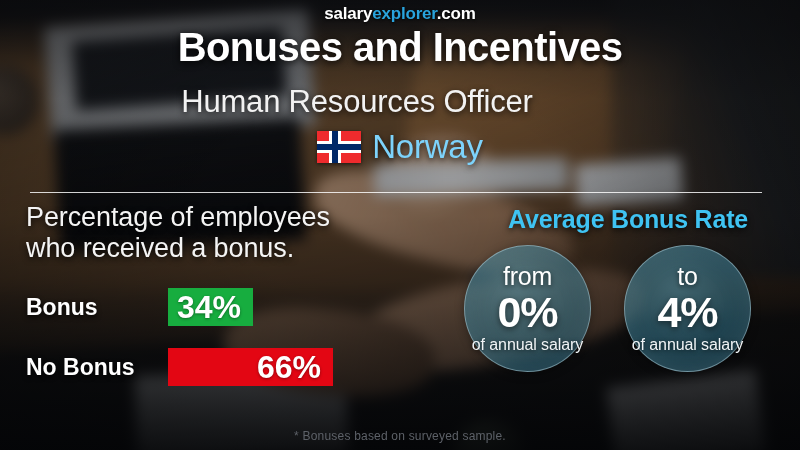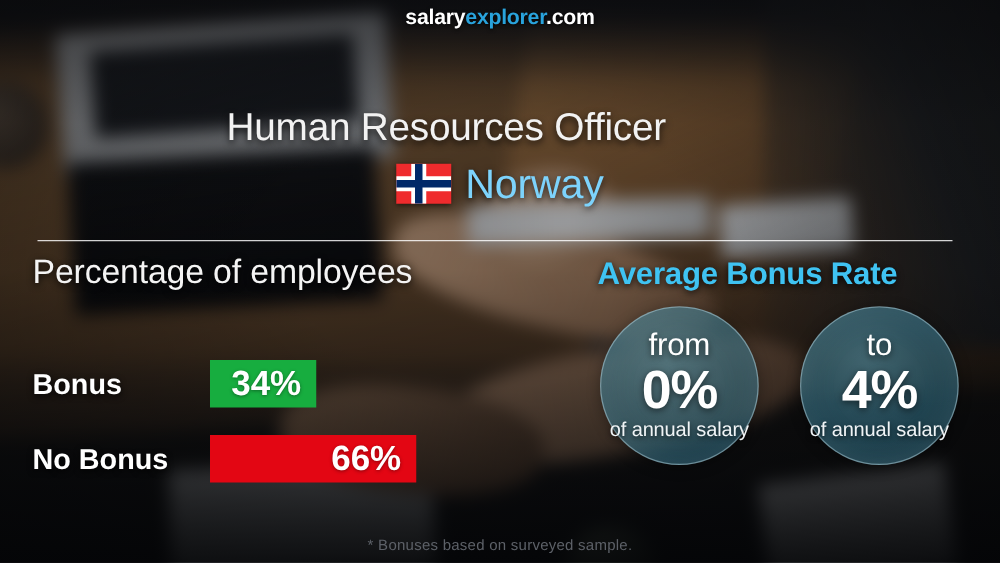--- a/index.html
+++ b/index.html
@@ -200,45 +200,45 @@
     position:absolute; left:26px; top:0; height:38px;
     display:flex; align-items:center;
     font-size:23px; font-weight:bold; color:#ffffff;
     text-shadow:0 2px 5px rgba(0,0,0,0.9);
     white-space:nowrap;
   }
   .bar-fill {
     position:absolute; top:0; height:38px;
     display:flex; align-items:center; justify-content:flex-end;
     padding-right:12px;
-    font-size:28px; font-weight:bold; color:#ffffff;
+    font-size:32px; font-weight:bold; color:#ffffff;
     text-shadow:0 1px 3px rgba(0,0,0,0.4);
   }
   #row-bonus { top:288px; }
   #row-nobonus { top:348px; }
   #bar-bonus { left:168px; width:100px; background:#17ad3f; }
   #bar-nobonus { left:168px; width:166px; background:#e30613; }
 
   
   .right-head {
-    position:absolute; left:432px; top:205px; width:332px;
+    position:absolute; left:462px; top:205px; width:332px;
     text-align:center;
     font-size:25px; font-weight:bold; color:#3fc3f2;
     letter-spacing:-0.2px;
     text-shadow:0 2px 6px rgba(0,0,0,0.85);
   }
 
   .circle {
     position:absolute; width:127px; height:127px; border-radius:50%;
     background:radial-gradient(circle at 42% 34%,
         rgba(86,148,168,0.62) 0%, rgba(50,112,134,0.56) 55%, rgba(34,84,104,0.52) 100%);
     border:1px solid rgba(185,222,234,0.5);
     box-shadow:inset 0 0 26px rgba(140,200,220,0.16), 0 2px 10px rgba(0,0,0,0.35);
     display:flex; flex-direction:column;
-    align-items:center; justify-content:center;margin-left:16px;
+    align-items:center; justify-content:center;
   }
   #circle-from { left:464px; top:245px; }
   #circle-to   { left:624px; top:245px; }
 
   .c-pre {
     font-size:25px; font-weight:normal; color:#ffffff;
     line-height:26px; letter-spacing:-0.2px;
     text-shadow:0 2px 5px rgba(0,0,0,0.6);
   }
   .c-val {
@@ -288,36 +288,38 @@
   </div>
   <div class="vig"></div>
   <div class="scrim"></div>
 
   <div class="content">
 
     <div class="brand">
       <span class="b1">salary</span><span class="b2" style="color: rgb(41, 163, 220);">explorer</span><span class="b3">.com</span>
     </div>
 
+    <div class="title">Bonuses and Incentives</div>
     <div class="subtitle">Human Resources Officer</div>
 
     <div class="country-row">
       <span class="flag">
         <span class="w-v"></span>
         <span class="w-h"></span>
         <span class="b-v"></span>
         <span class="b-h"></span>
       </span>
       <span class="country-name" style="color: #7dd3fc;">Norway</span>
     </div>
 
     <div class="divider"></div>
 
     <div class="left-head">
       <div>Percentage of employees</div>
+      <div>who received a bonus.</div>
     </div>
 
     <div class="bars">
       <div class="bar-row" id="row-bonus">
         <span class="bar-label">Bonus</span>
         <span class="bar-fill" id="bar-bonus" style="width: 85px; background: rgb(23, 173, 63);">34%</span>
       </div>
       <div class="bar-row" id="row-nobonus">
         <span class="bar-label">No Bonus</span>
         <span class="bar-fill" id="bar-nobonus" style="width: 165px; background: rgb(227, 6, 19);">66%</span>

